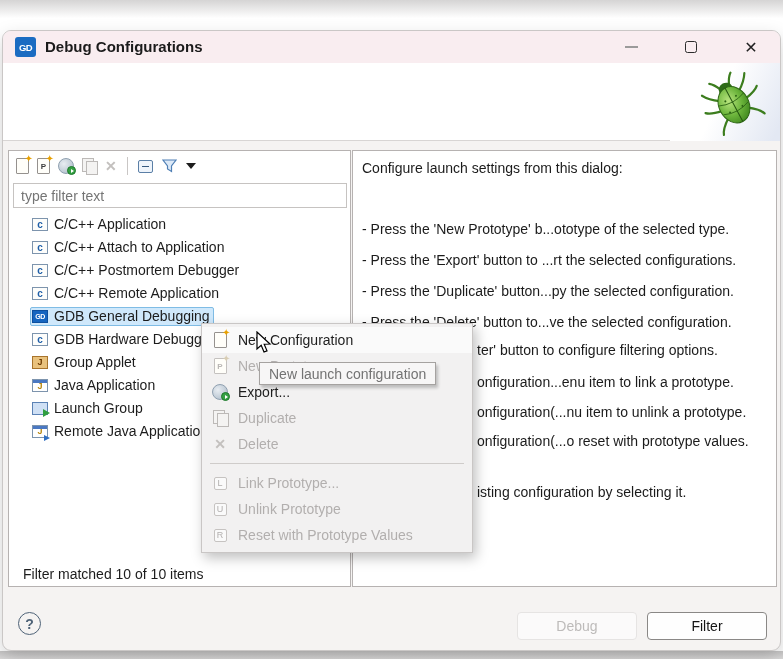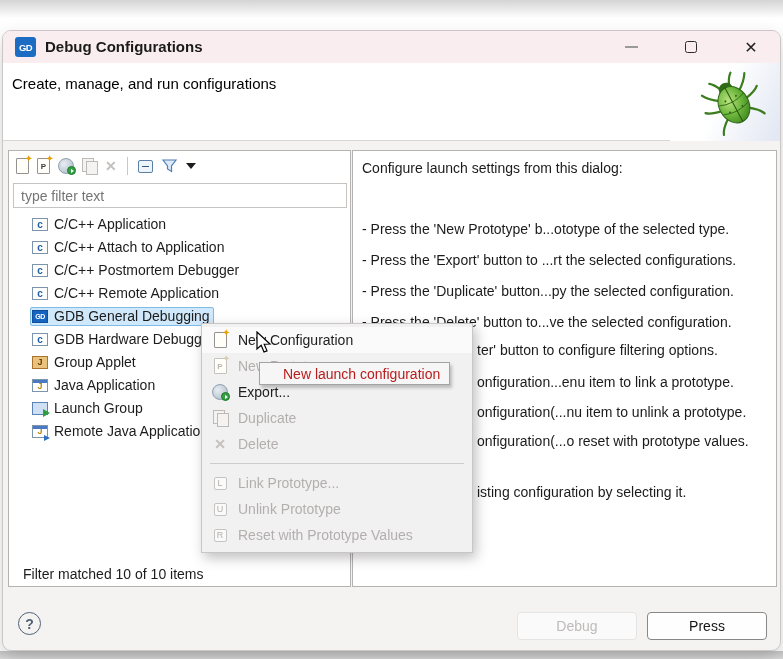--- a/index.html
+++ b/index.html
@@ -109,23 +109,23 @@
     padding:3px 0 4px 0; }
   .mi { height:26px; display:flex; align-items:center; font-size:14px; color:#1d1d1d; }
   .mi .mi-ic { width:36px; display:flex; justify-content:center; flex:none; }
   .mi.hover { background:#fafafa; }
   .mi.disabled { color:#b2afae; }
   .mi-sep { height:1px; background:#cfccca; margin:6px 8px; }
   .icon-letter { width:13px; height:13px; border:1px solid #c6c3c1; background:#fafafa; border-radius:2px;
     display:inline-flex; align-items:center; justify-content:center; font-size:9px; color:#b2afae; }
 
   
-  .tooltip { position:absolute; left:256px; top:331px; height:23px; padding:1px 9px 0 23px;
+  .tooltip { position:absolute; left:256px; top:331px; height:23px; padding:1px 9px 0 9px;
     background:#f7f6f6; border:1px solid #a5a2a0; box-shadow:2px 3px 3px rgba(0,0,0,.22);
-    font-size:14px; color:#b91c1c; display:flex; align-items:center; white-space:nowrap; }
+    font-size:14px; color:#737373; display:flex; align-items:center; white-space:nowrap; }
 
   
   .cursor { position:absolute; left:250px; top:300px; }
 
   
   .help-circle { position:absolute; left:15px; top:581px; width:23px; height:23px; border-radius:50%;
     border:1.5px solid #4e6277; color:#4e6277; font-size:14px; font-weight:bold;
     display:flex; align-items:center; justify-content:center; background:transparent; }
   .btn { position:absolute; top:581px; width:120px; height:28px; border-radius:4px;
     font-family:"Liberation Sans",sans-serif; font-size:14px; display:flex; align-items:center; justify-content:center; }
@@ -150,21 +150,20 @@
       <div class="winbtn max">
           <div class="max-glyph"></div>
         </div>
       <div class="winbtn close">
           <span class="close-glyph">✕</span>
         </div>
     </div>
 
     <div class="header">
       <div class="header-banner"></div>
-      <div class="subtitle">Create, manage, and run configurations</div>
       <svg class="beetle" width="72" height="72" viewBox="0 0 72 72">
         <defs>
           <radialGradient id="bg1" cx="40%" cy="35%" r="75%">
             <stop offset="0%" stop-color="#b8e47e"></stop>
               <stop offset="55%" stop-color="#6ab33a"></stop>
               <stop offset="100%" stop-color="#39801a"></stop>
           </radialGradient>
         </defs>
         <g transform="rotate(-28 36 38)">
           <g stroke="#3c7d1e" stroke-width="2.2" fill="none" stroke-linecap="round">
@@ -373,16 +372,16 @@
     </div>
 
     <div class="tooltip">New launch configuration</div>
 
     <svg class="cursor" width="22" height="24" viewBox="0 0 22 24">
       <path d="M4 1 L4 18 L8.2 14.2 L11 21 L14 19.8 L11.2 13.2 L17 13 Z" fill="#fff" stroke="#000" stroke-width="1.2"></path>
     </svg>
 
     <div class="help-circle">?</div>
     <div class="btn btn-debug">Debug</div>
-    <div class="btn btn-close">Press</div>
+    <div class="btn btn-close">Filter</div>
 
   </div>
 </div>
 
 </body></html>

